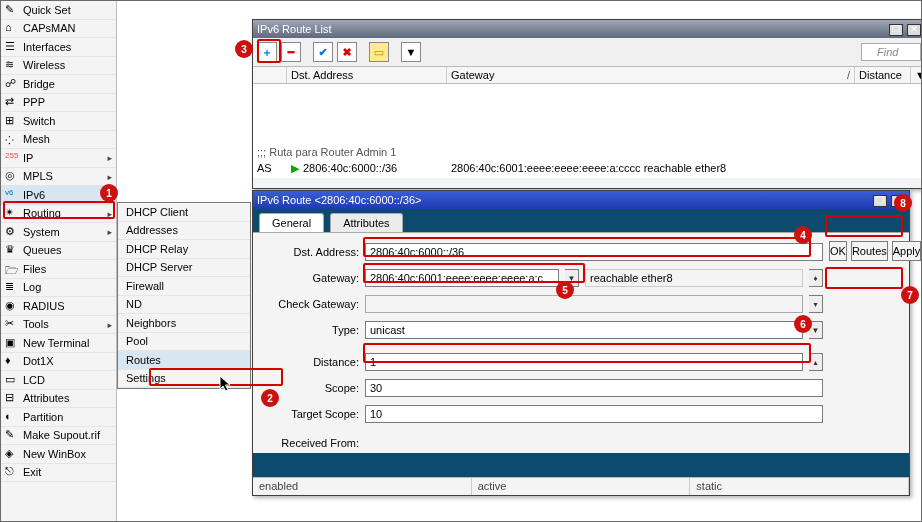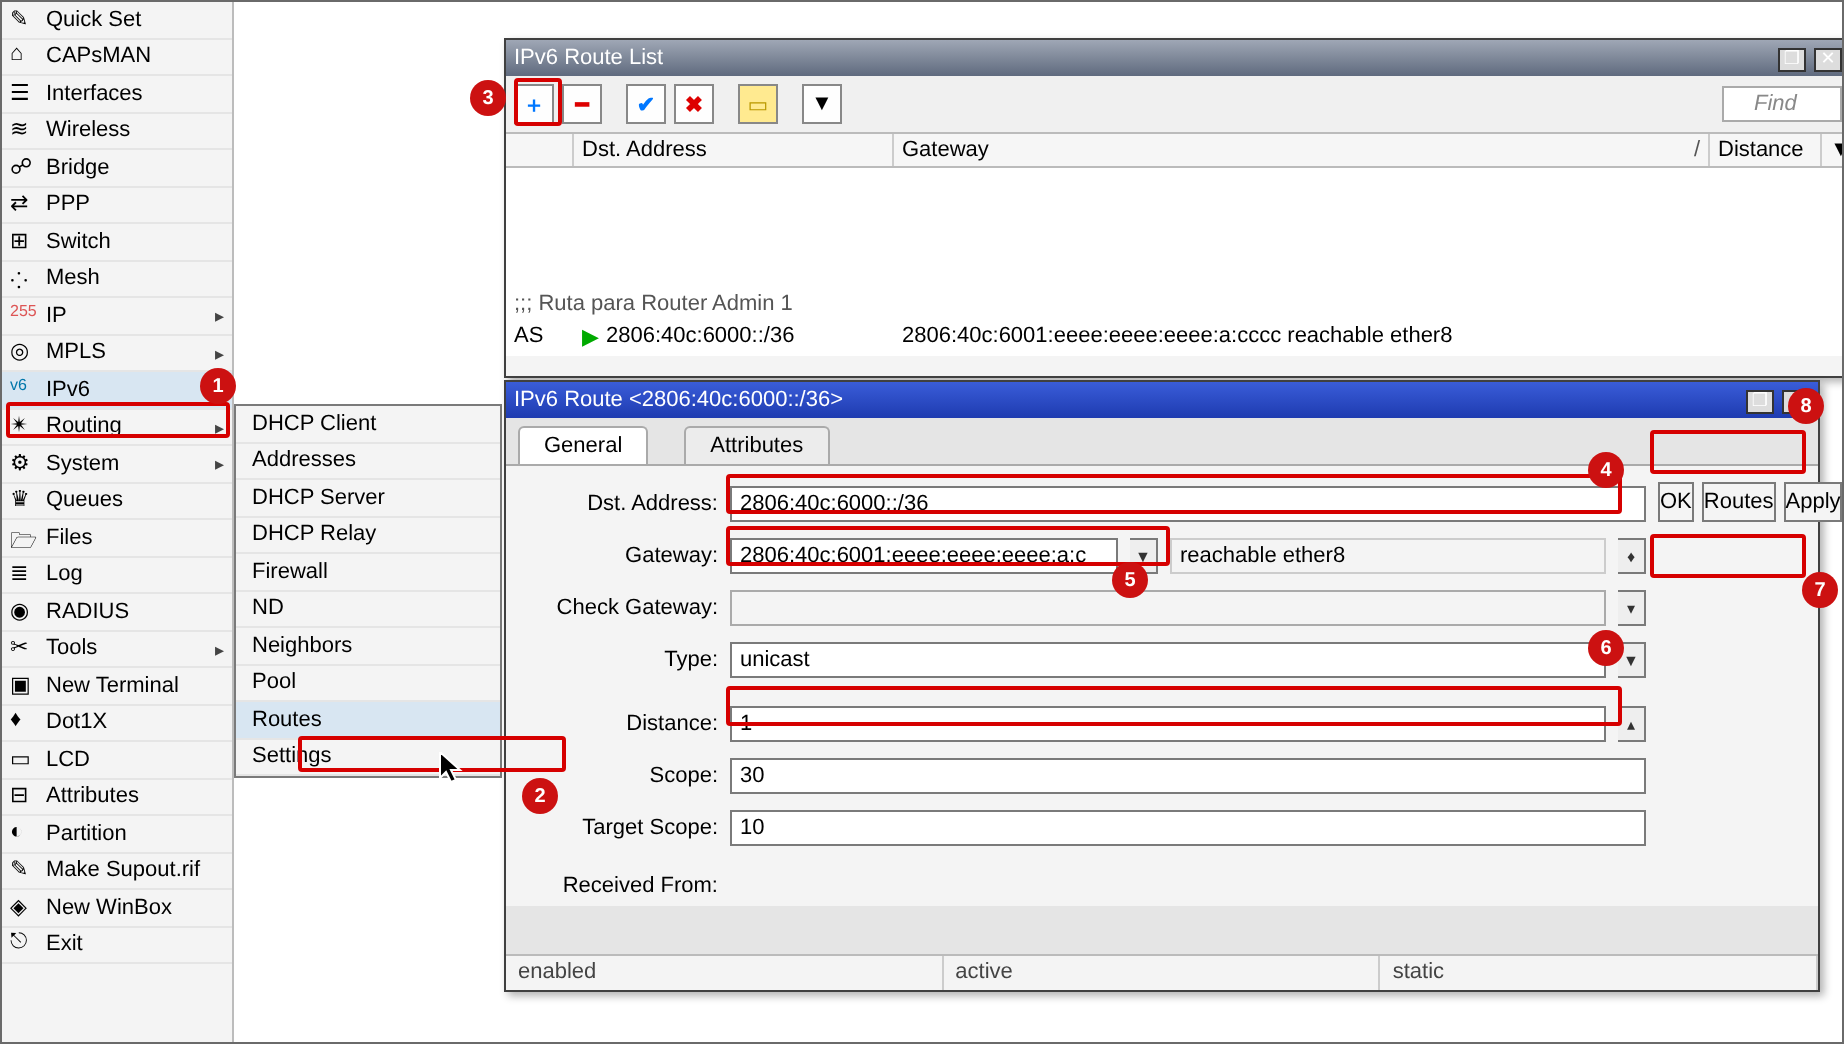--- a/index.html
+++ b/index.html
@@ -26,23 +26,23 @@
   .tbtn.red { color:#d00; font-weight:bold;}
   .find { margin-left:auto; width:60px; height:18px; border:1px solid #aaa; font-style:italic; color:#888; padding:0 15px; display:flex; align-items:center; background:#fff;}
 
   .list-head { display:flex; background:#f6f6f6; border-bottom: 1px solid #bbb;}
   .list-head div { border-right: 1px solid #ccc; padding:2px 4px; font-size:11px; position:relative;}
   .list-body { height: 94px; overflow:auto; background:#fff; position:relative;}
   .comment-row { color:#555; font-size:11px; padding:0 4px; height:16px; display:flex; align-items:center;}
   .data-row { display:flex; align-items:center; height:16px;}
   .data-row div { padding:0 4px;}
 
-  .window.dialog { background:#e5e5e5; }
+  .window.dialog { background:#0c4a6e; }
   .dialog .titlebar { background: linear-gradient(#3a5dd9,#1e3bb0);}
-  .tabs { display:flex; gap:18px; padding:4px 4px 0 6px;}
+  .tabs { display:flex; gap:6px; padding:4px 4px 0 6px;}
   .tab { padding:3px 12px; border:1px solid #aaa; border-bottom:none; background:#ececec; border-radius:3px 3px 0 0; cursor:pointer;}
   .tab.active { background:#fff;}
   .form-area { display:flex; gap:6px; padding:4px 6px;}
   .form-rows { flex:1; display:flex; flex-direction:column; gap:8px; padding-top:6px;}
   .form-row { display:flex; align-items:center; gap:6px;}
   .form-row label { width:100px; text-align:right;}
   .form-row .field { flex:1; height:18px; border:1px solid #7a7a7a; background:#fff; padding:0 4px; display:flex; align-items:center;}
   .field.readonly { background:#f4f4f4; border:1px solid #ccc;}
   .btn-col { width:74px; display:flex; flex-direction:row; gap:4px; padding-top:4px;}
   .btn { height:20px; border:1px solid #7a7a7a; background:#f4f4f4; display:flex; align-items:center; justify-content:center; cursor:pointer;}
@@ -169,24 +169,24 @@
 </div>
 
 <div class="sub-menu" style="top:201px;">
   <div class="sub-item">
       <span>DHCP Client</span>
     </div>
   <div class="sub-item">
       <span>Addresses</span>
     </div>
   <div class="sub-item">
+      <span>DHCP Relay</span>
+    </div>
+  <div class="sub-item">
       <span>DHCP Server</span>
-    </div>
-  <div class="sub-item">
-      <span>DHCP Relay</span>
     </div>
   <div class="sub-item">
       <span>Firewall</span>
     </div>
   <div class="sub-item">
       <span>ND</span>
     </div>
   <div class="sub-item">
       <span>Neighbors</span>
     </div>

